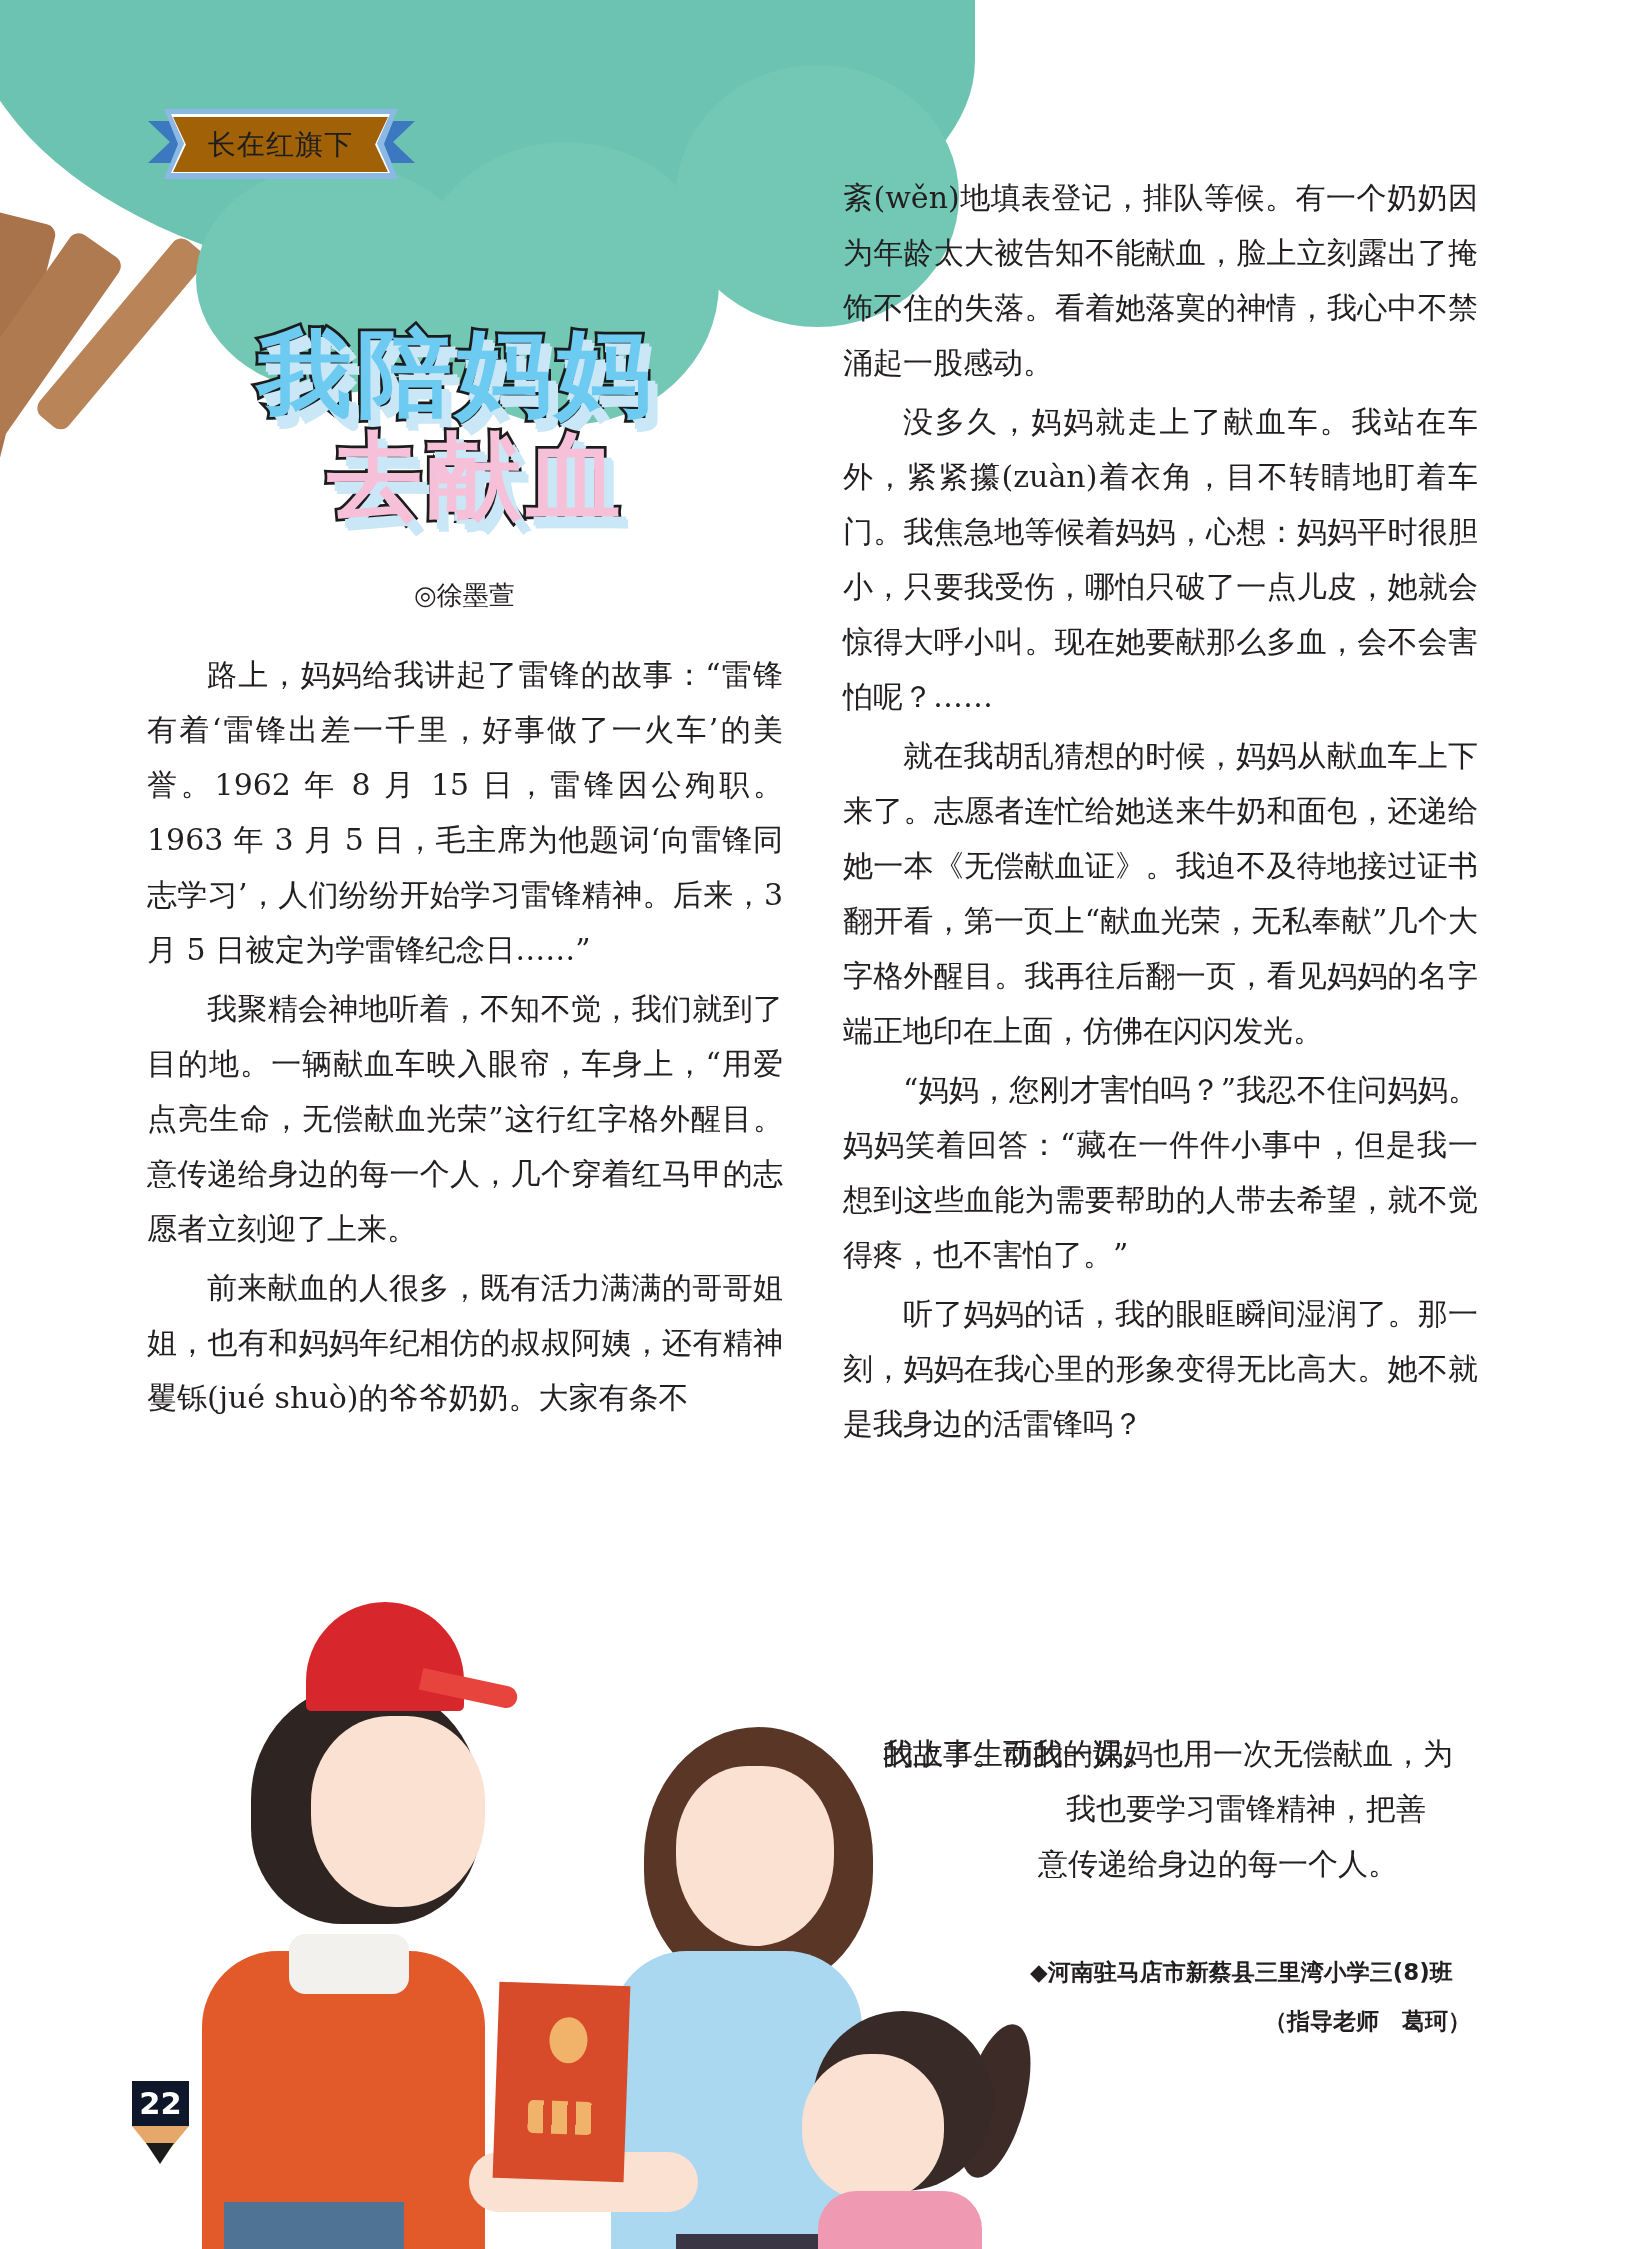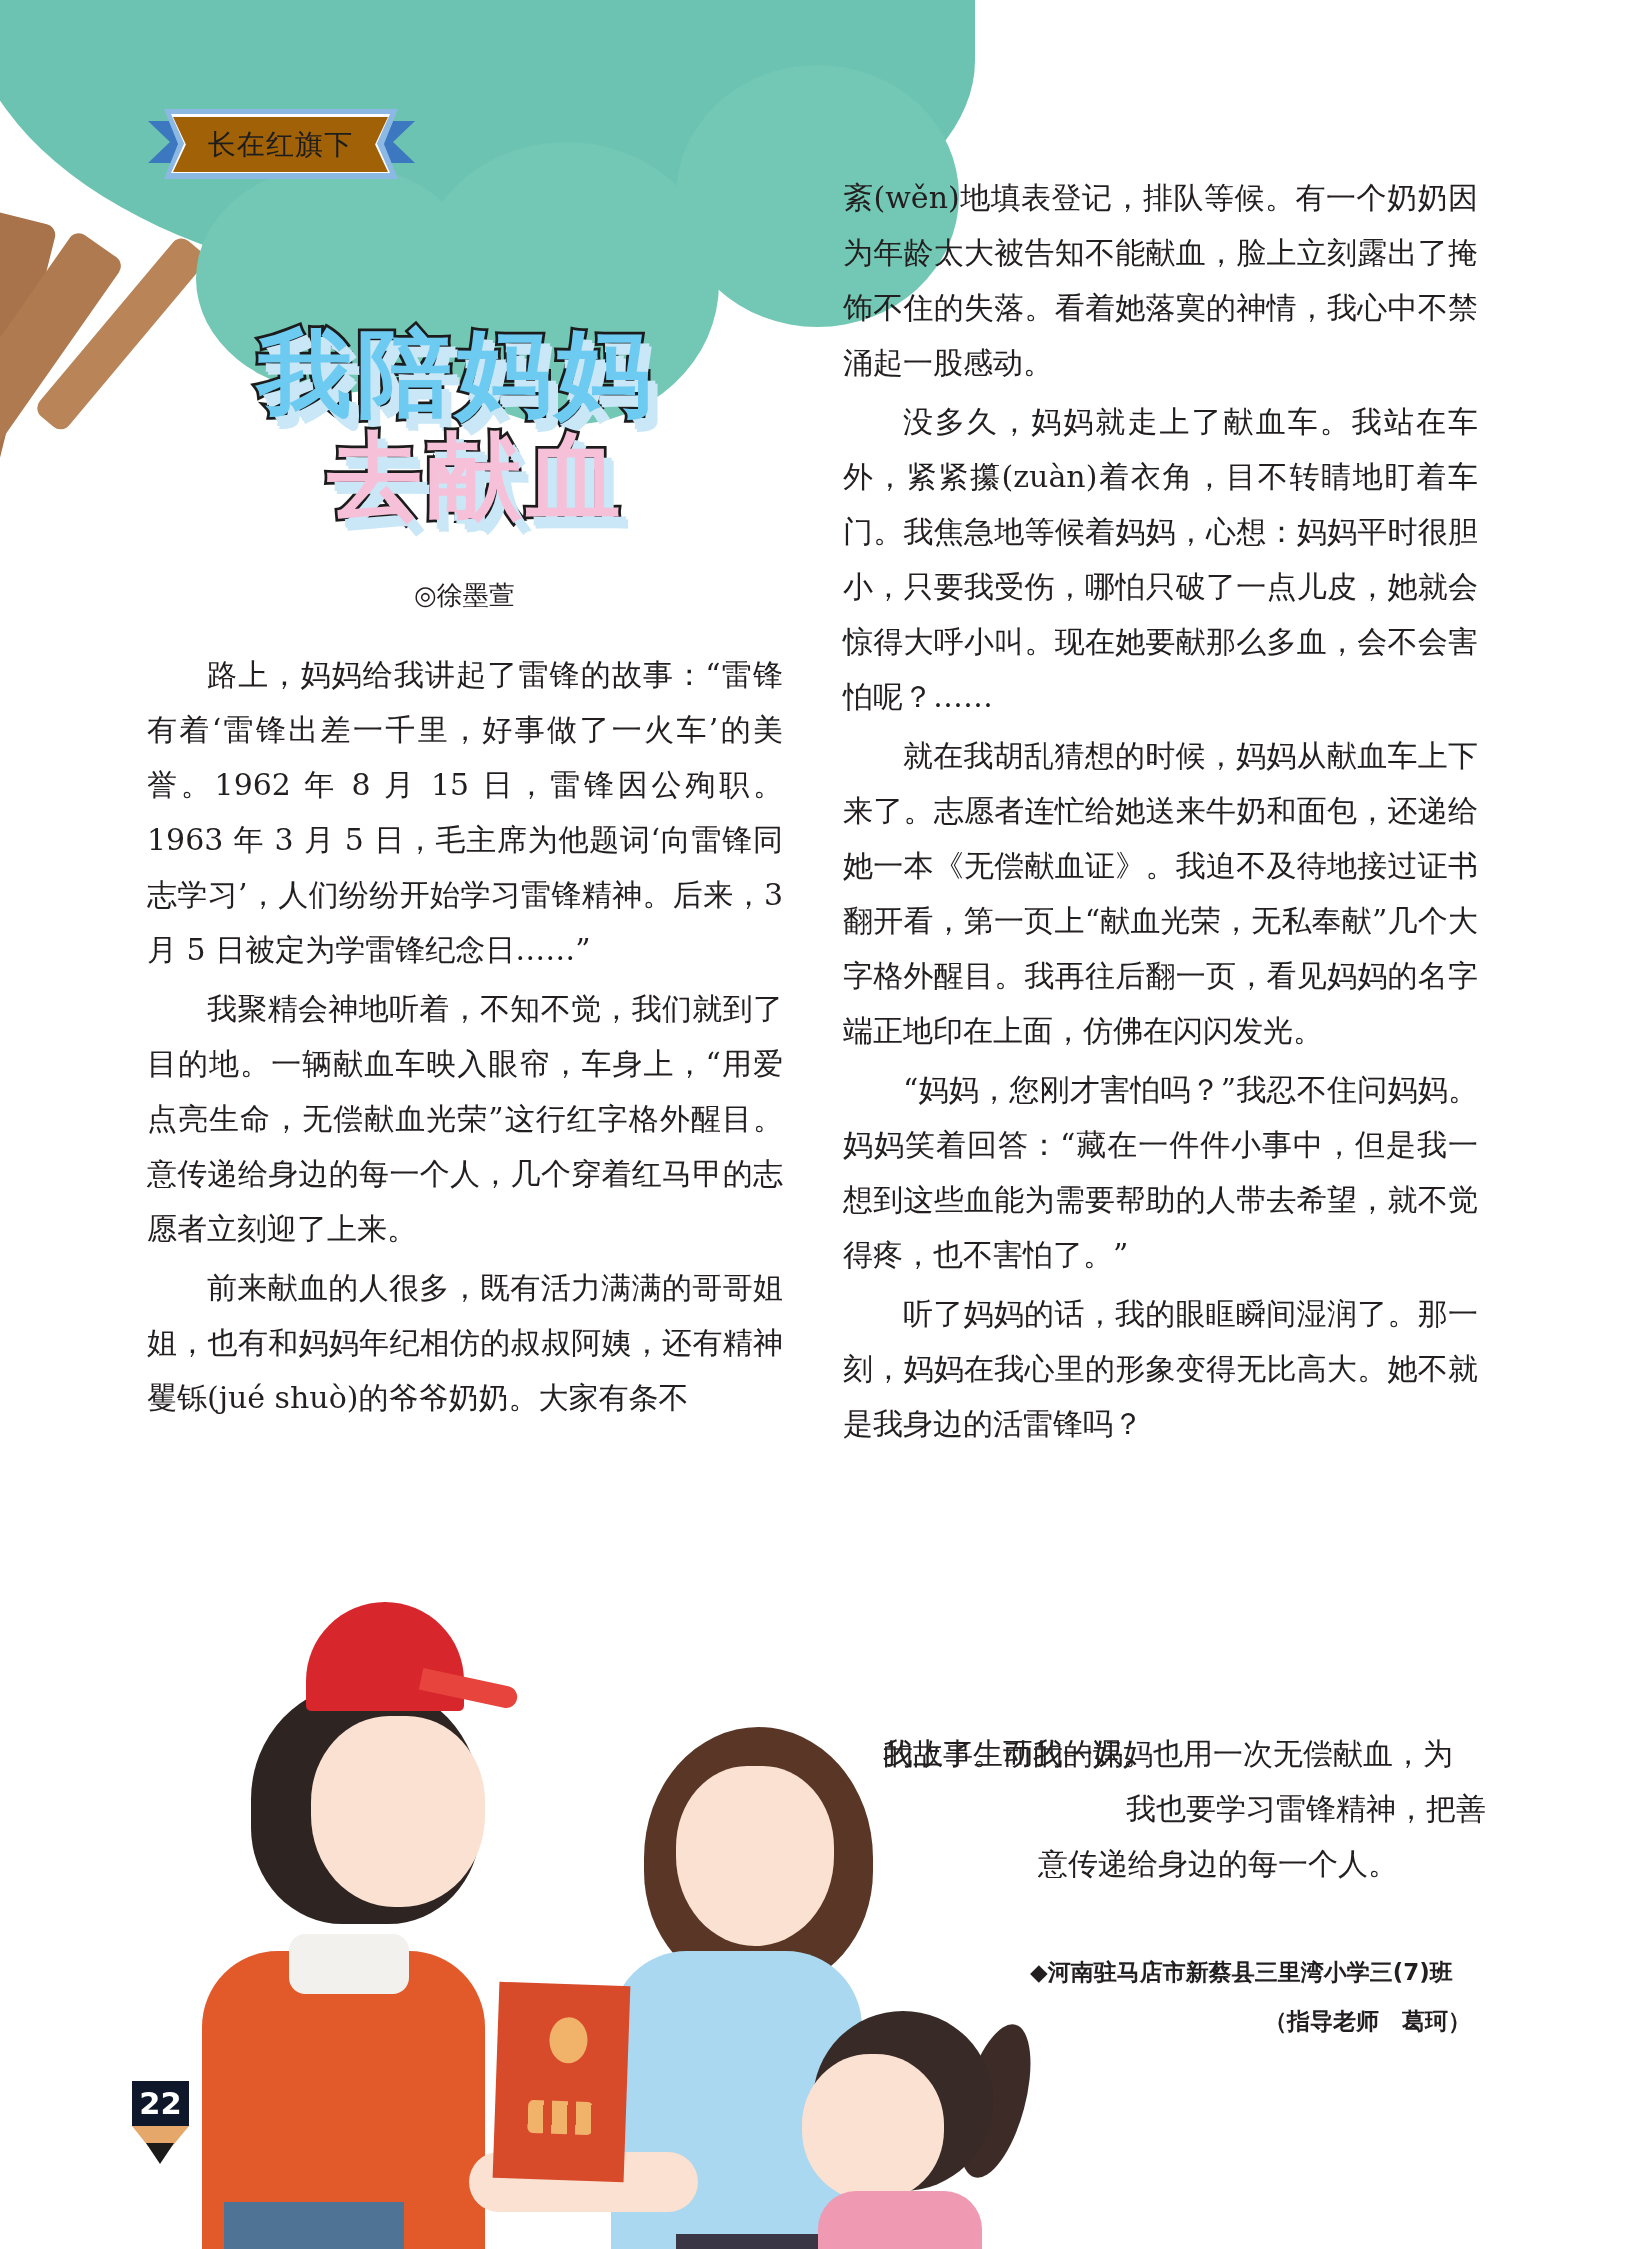--- a/index.html
+++ b/index.html
@@ -42,21 +42,21 @@
   .author { left: 414px; top: 578px; font-size: 26px; font-family: "DejaVu Sans", sans-serif; }
 
   
   .col { font-size: 30px; line-height: 55px; text-align: justify; }
   .col p { margin: 4px; text-indent: 2em; }
   .col p.noindent { text-indent: 0; }
   .col-left { left: 143px; top: 643px; width: 644px; }
   .col-right { left: 839px; top: 166px; width: 643px; }
   .tail { font-size: 30px; line-height: 55px; }
   .tail-2 { left: 883px; top: 1726px; }
-  .tail-3 { left: 1126px; top: 1781px; }
+  .tail-3 { left: 1066px; top: 1781px; }
   .tail-4 { left: 1038px; top: 1836px; }
 
   .school { left: 1030px; top: 1957px; font-size: 23px; font-family: "DejaVu Sans", sans-serif; font-weight: bold; }
   .teacher { left: 1264px; top: 2006px; font-size: 23px; font-family: "DejaVu Sans", sans-serif; font-weight: bold; }
 
   
   .pencil-body { left: 132px; top: 2081px; width: 57px; height: 45px; background: #0f172a;
                  display: flex; align-items: center; justify-content: center;
                  font-family: "DejaVu Sans", sans-serif; font-weight: bold; color: #fff; font-size: 30.5px; }
   .pencil-wood { left: 132px; top: 2126px; width: 0; height: 0;
@@ -120,21 +120,21 @@
   <p>没多久，妈妈就走上了献血车。我站在车外，紧紧攥(zuàn)着衣角，目不转睛地盯着车门。我焦急地等候着妈妈，心想：妈妈平时很胆小，只要我受伤，哪怕只破了一点儿皮，她就会惊得大呼小叫。现在她要献那么多血，会不会害怕呢？……</p>
   <p>就在我胡乱猜想的时候，妈妈从献血车上下来了。志愿者连忙给她送来牛奶和面包，还递给她一本《无偿献血证》。我迫不及待地接过证书翻开看，第一页上“献血光荣，无私奉献”几个大字格外醒目。我再往后翻一页，看见妈妈的名字端正地印在上面，仿佛在闪闪发光。</p>
   <p>“妈妈，您刚才害怕吗？”我忍不住问妈妈。妈妈笑着回答：“藏在一件件小事中，但是我一想到这些血能为需要帮助的人带去希望，就不觉得疼，也不害怕了。”</p>
   <p>听了妈妈的话，我的眼眶瞬间湿润了。那一刻，妈妈在我心里的形象变得无比高大。她不就是我身边的活雷锋吗？</p>
 </div>
 <div class="abs tail tail-2">的故事。而我的妈妈也用一次无偿献血，为</div>
 <div class="abs tail" style="left:883px;top:1726px;">我上了生动的一课。</div>
 <div class="abs tail tail-3">我也要学习雷锋精神，把善</div>
 <div class="abs tail tail-4">意传递给身边的每一个人。</div>
 
-<div class="abs school">◆河南驻马店市新蔡县三里湾小学三(7)班</div>
+<div class="abs school">◆河南驻马店市新蔡县三里湾小学三(8)班</div>
 <div class="abs teacher">（指导老师　葛珂）</div>
 
 <div class="abs illus">
   <div class="abs vol-hair"></div>
   <div class="abs vol-face"></div>
   <div class="abs vol-cap"></div>
   <div class="abs vol-brim"></div>
   <div class="abs vol-vest"></div>
   <div class="abs vol-shirt"></div>
   <div class="abs vol-pants"></div>

